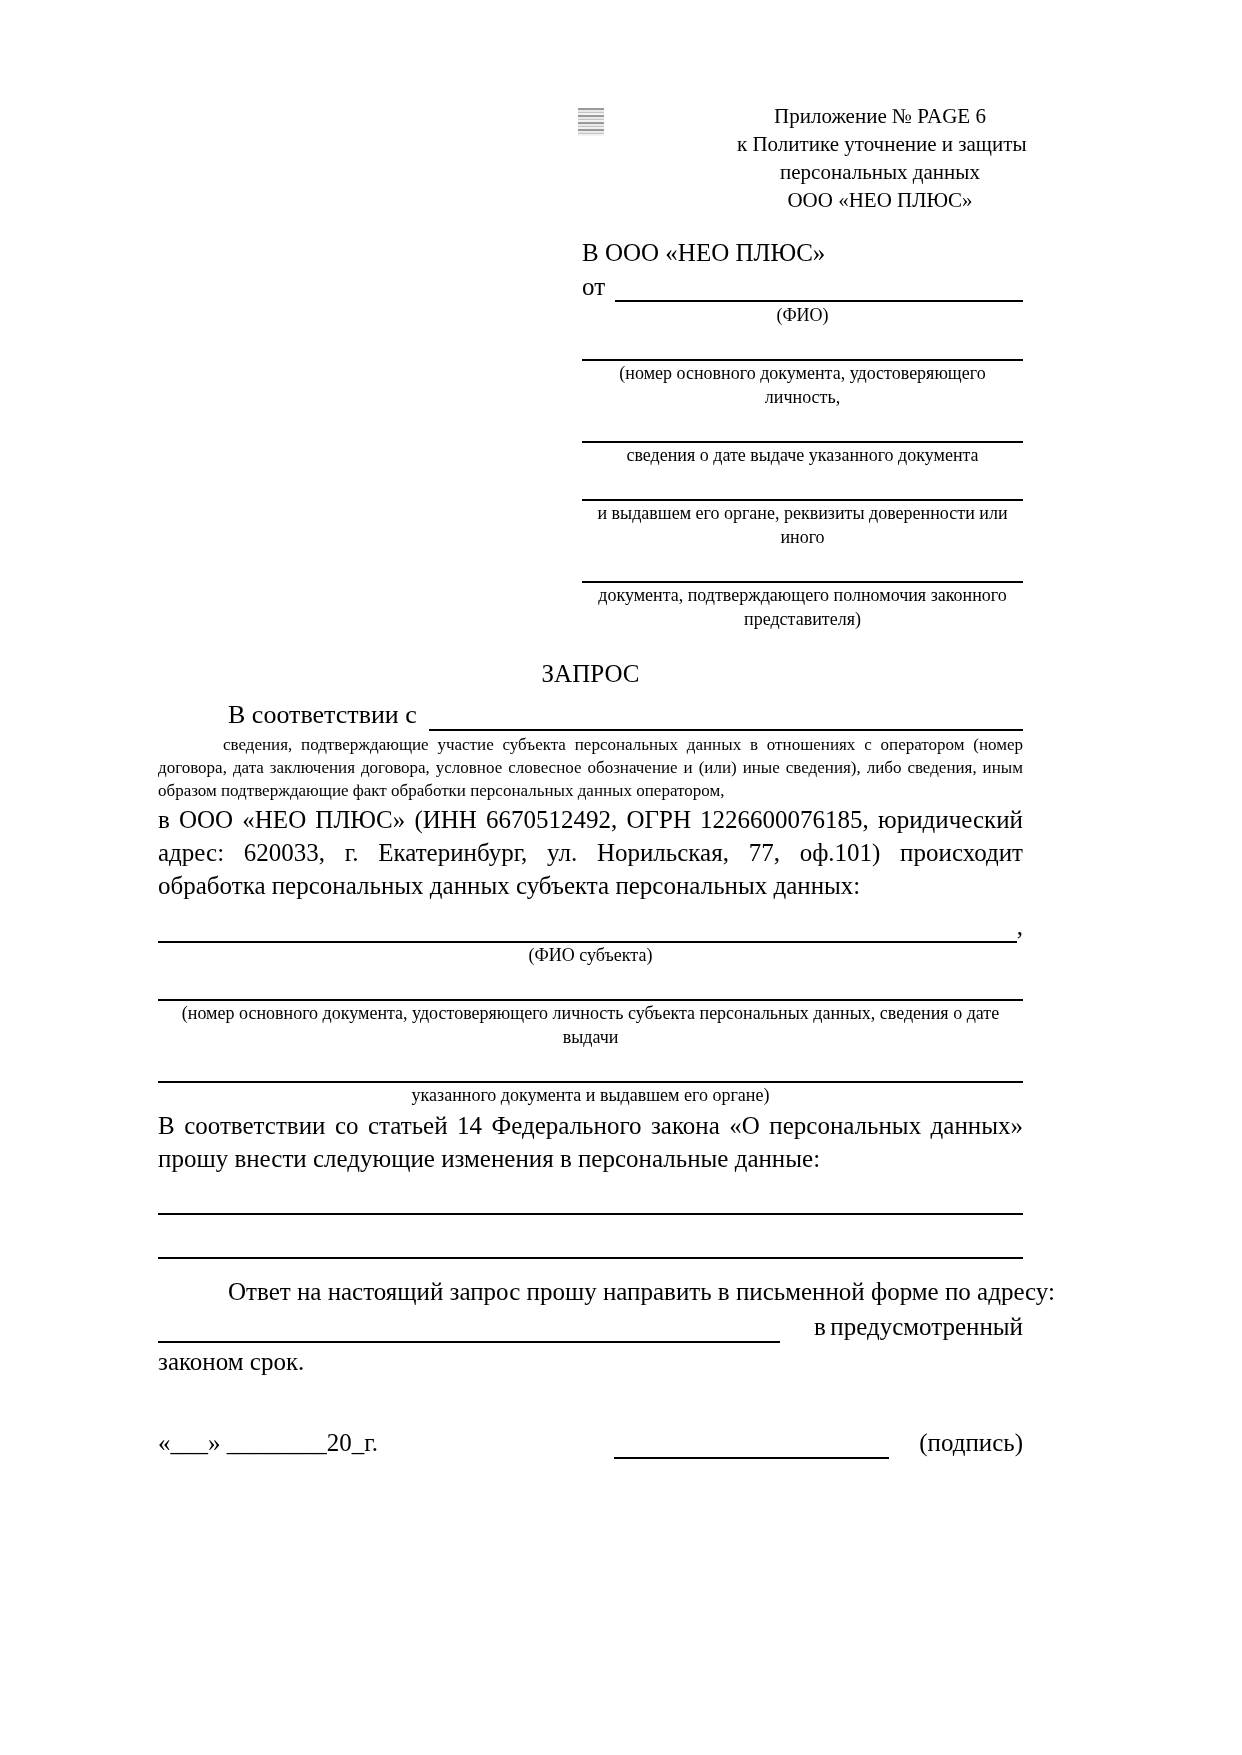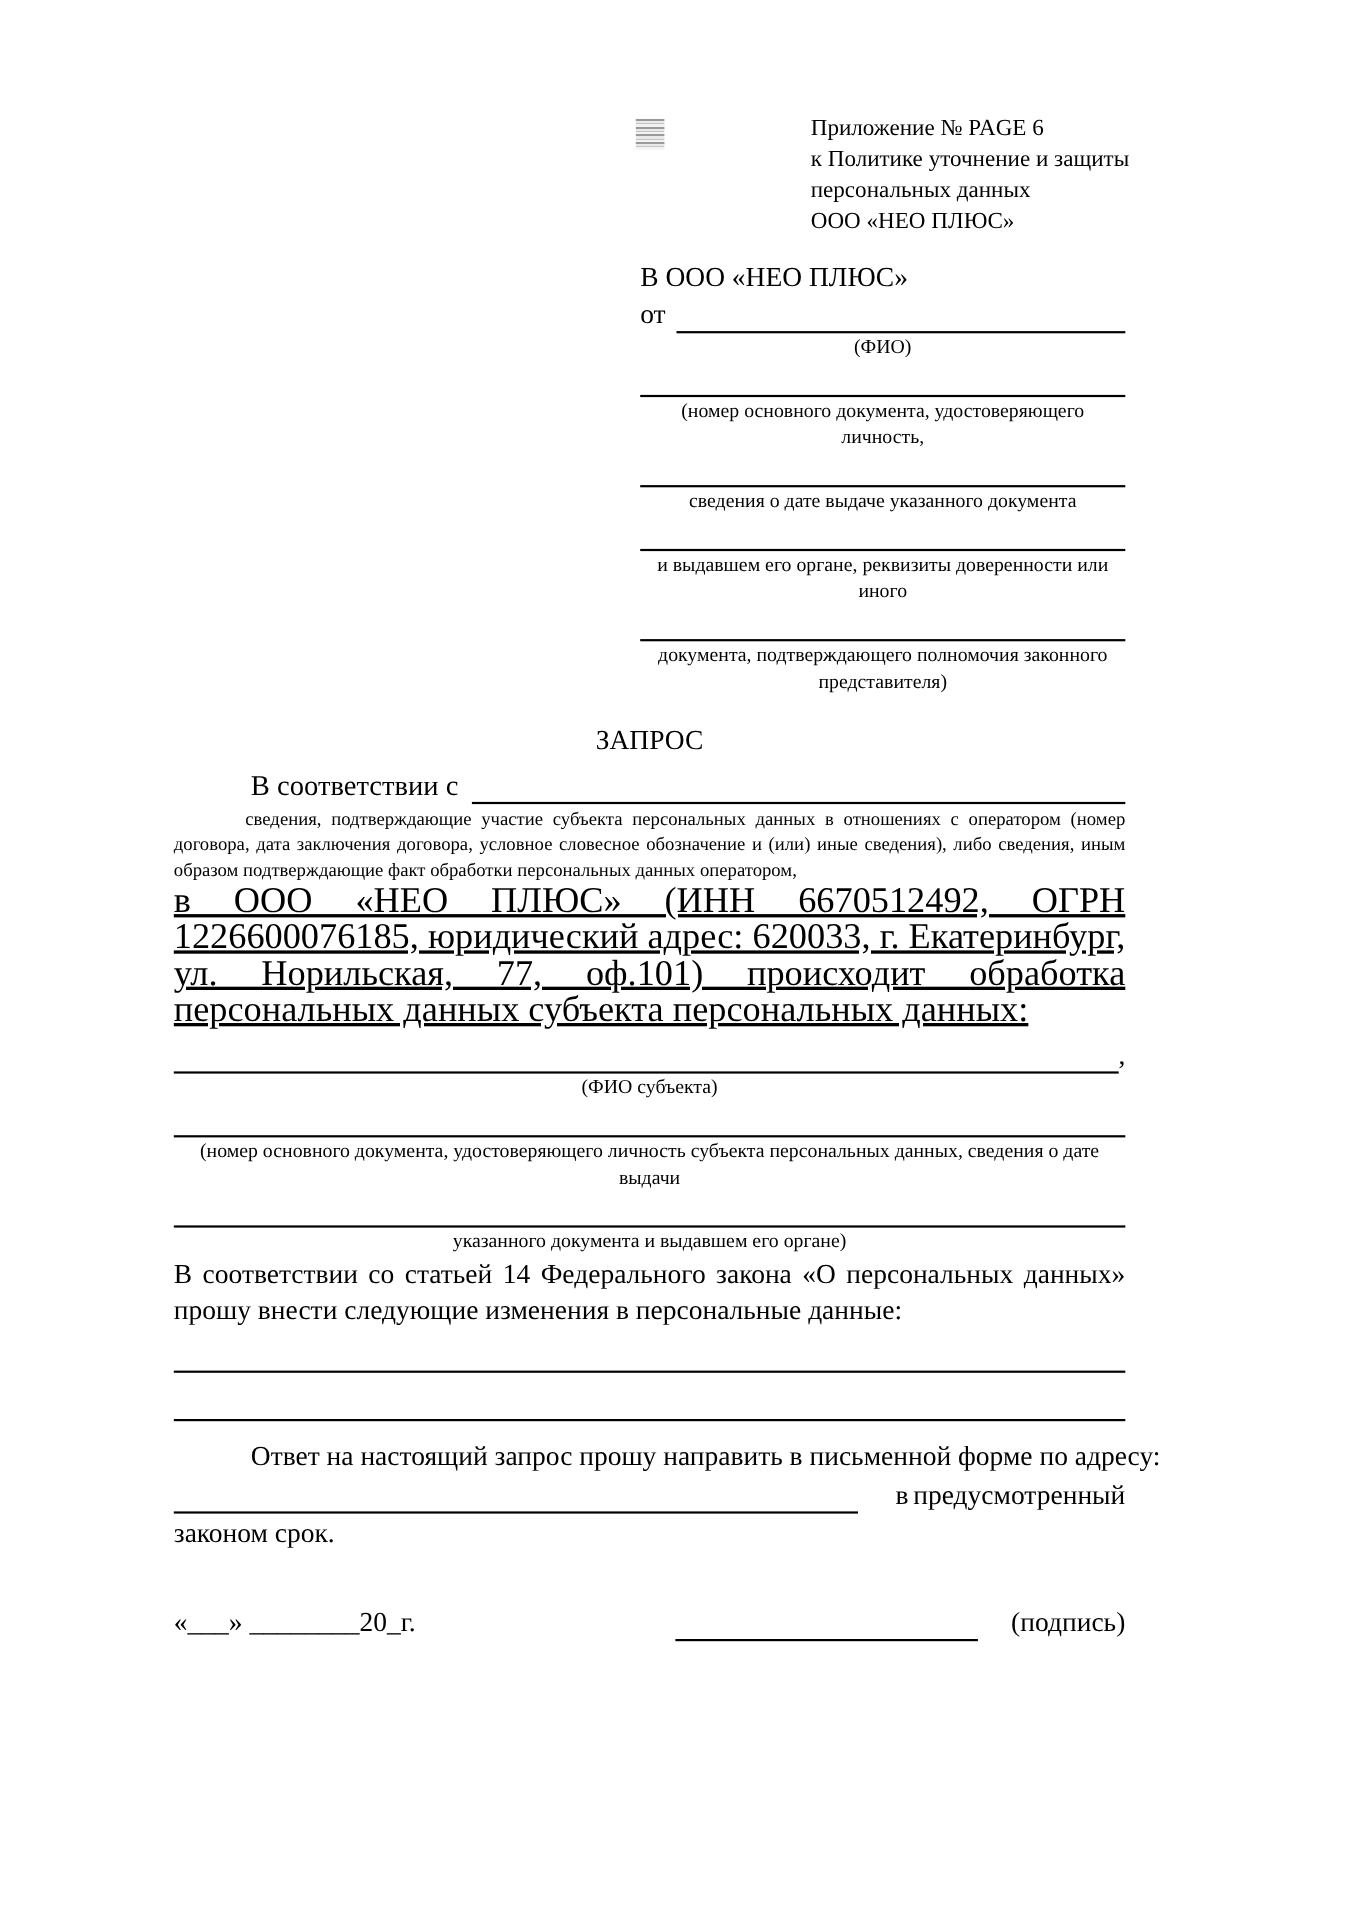--- a/index.html
+++ b/index.html
@@ -10,46 +10,46 @@
     margin: 0 auto;
     background: #ffffff;
     color: #000000;
     font-family: "Liberation Serif", serif;
     box-sizing: border-box;
     padding: 102px 219px 0 158px;
     overflow: hidden;
   }
 
   
-  .header { position: relative; min-height: 114px; }
+  .header { position: relative; min-height: 114px; text-align: center; }
   .header-icon {
     position: absolute; left: 420px; top: 6px;
     width: 26px; height: 28px;
     background: repeating-linear-gradient(to bottom, #9a9a9a 0 2px, #e9e9e9 2px 4px, #c4c4c4 4px 5px, #f2f2f2 5px 7px);
   }
   .header-text { margin-left: 579px; font-size: 21px; line-height: 28px; white-space: nowrap; }
 
   
   .title { margin-top: 60px; text-align: center; font-weight: bold; font-size: 26px; line-height: 33px; }
 
   
   .addressee { margin-left: 424px; margin-top: 20px; font-size: 25px; }
   .addr-to { line-height: 34px; }
-  .from-line { display: flex; align-items: flex-end; line-height: 33px; }
+  .from-line { display: flex; align-items: flex-start; line-height: 33px; }
   .from-line .lbl { margin-right: 10px; }
   .fill { flex: 1; border-bottom: 2px solid #000; height: 30px; }
   .caption { font-size: 18px; line-height: 24px; text-align: center; }
   .blank-line { border-bottom: 2px solid #000; height: 32px; }
 
   
   .zapros { text-align: center; font-size: 25px; line-height: 33px; margin-top: 26px; }
   .intro-line { display: flex; align-items: flex-end; font-size: 26px; line-height: 33px; margin-top: 8px; }
   .intro-line .lbl { margin-left: 70px; margin-right: 12px; white-space: nowrap; }
   .fine-print { font-size: 17px; line-height: 23px; text-align: justify; text-indent: 65px; margin-top: 2px; }
-  .operator-par { font-size: 33px; line-height: 33px; text-align: justify; margin-top: 1px; text-decoration: underline; }
+  .operator-par { font-size: 25px; line-height: 33px; text-align: justify; margin-top: 1px; }
   .subject-line { display: flex; align-items: flex-end; font-size: 25px; line-height: 33px; margin-top: 8px; }
   .article-par { font-size: 25px; line-height: 33px; text-align: justify; margin-top: 2px; }
   .fill-row { border-bottom: 2px solid #000; height: 38px; }
   .fill-row.second { height: 42px; }
   .answer-line1 { font-size: 25px; line-height: 33px; margin-top: 16px; text-indent: 70px; white-space: nowrap; }
   .answer-line2 { display: flex; align-items: flex-end; font-size: 25px; line-height: 33px; margin-top: 2px; }
   .answer-fill { width: 622px; border-bottom: 2px solid #000; height: 28px; }
   .answer-line2 .w1 { margin-left: 34px; }
   .answer-line2 .w2 { margin-left: auto; }
   .answer-line3 { font-size: 25px; line-height: 33px; margin-top: 2px; }

